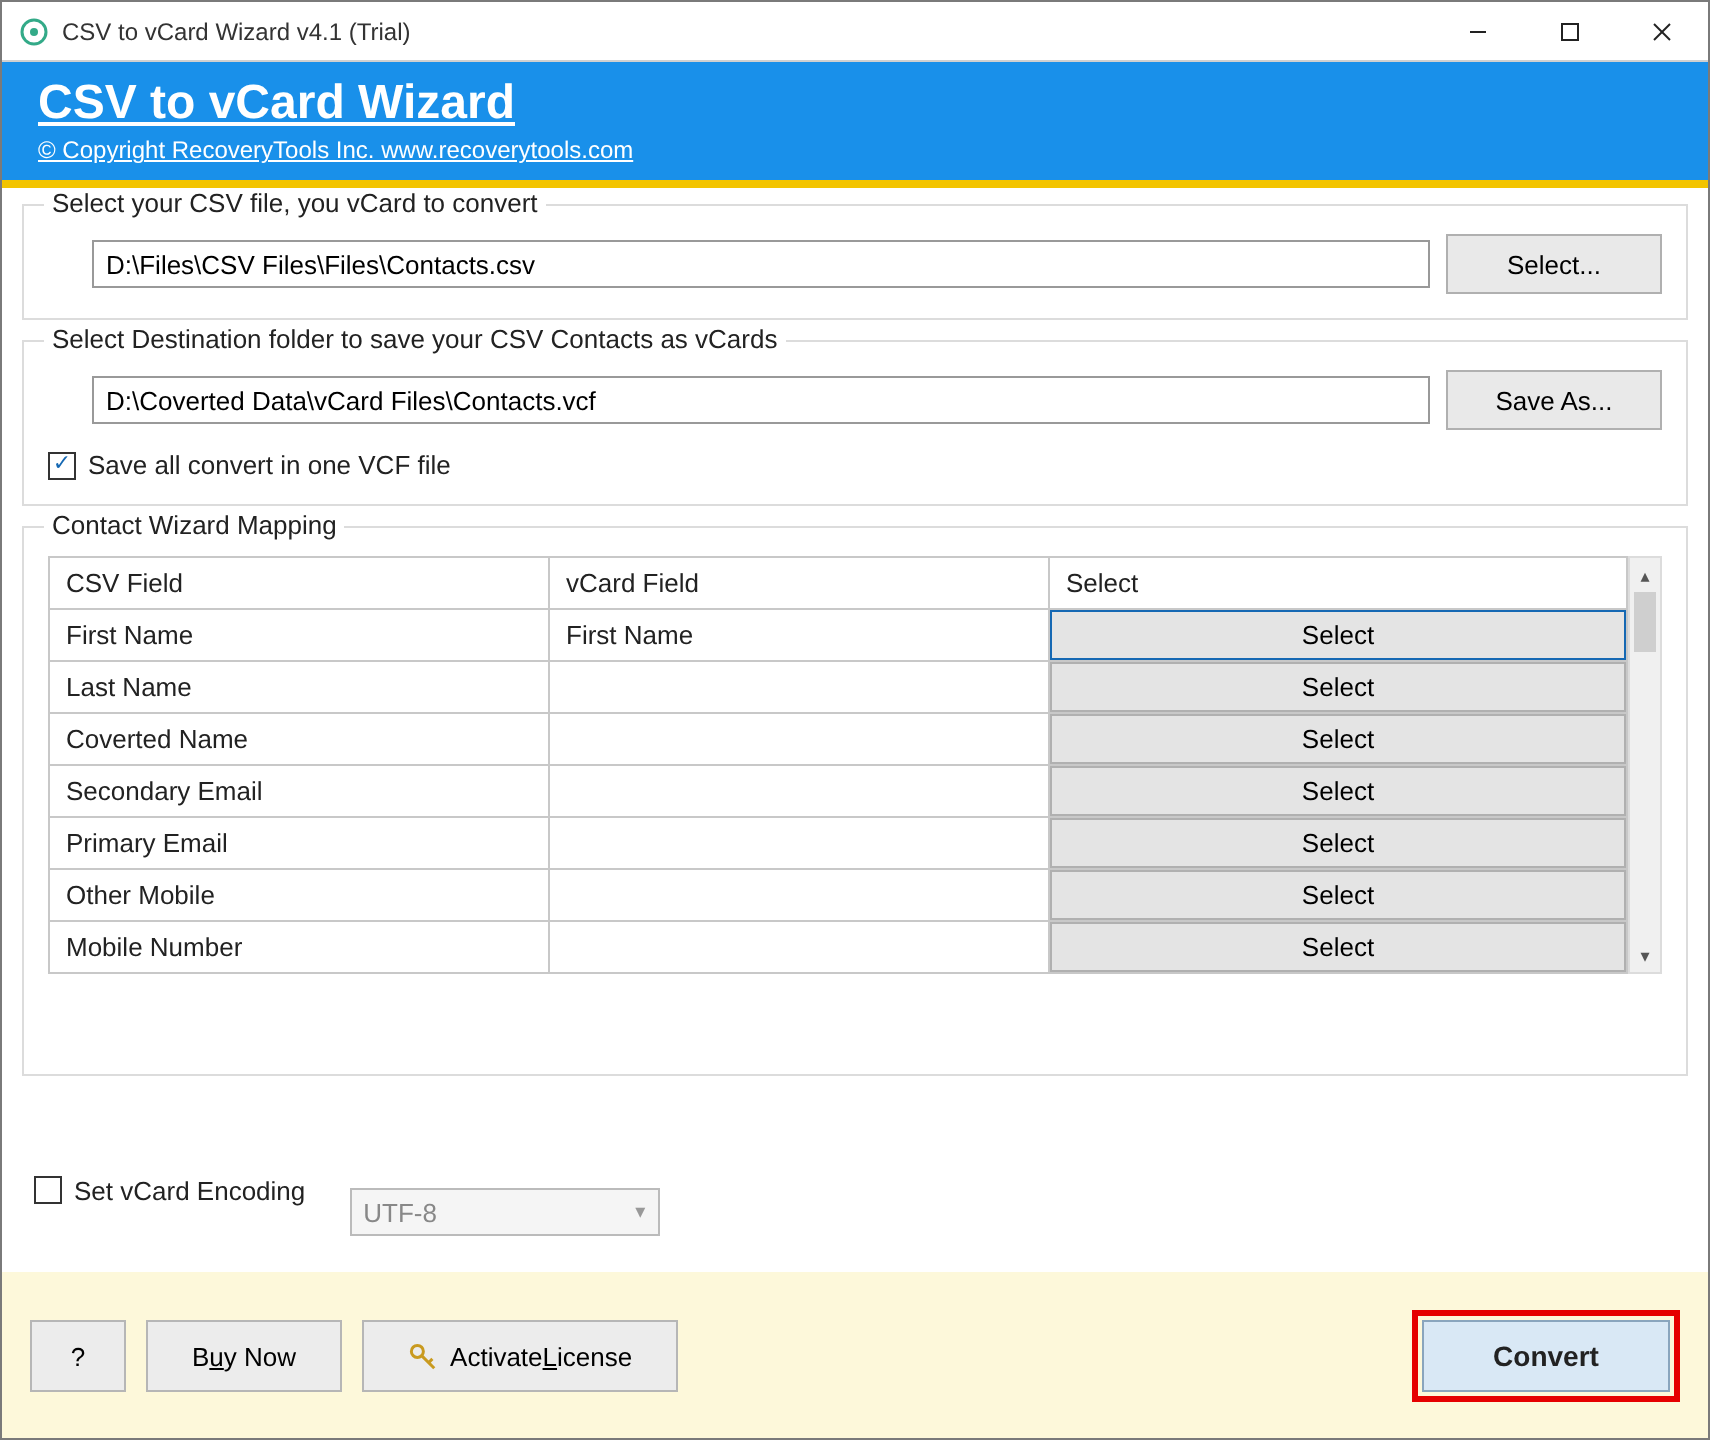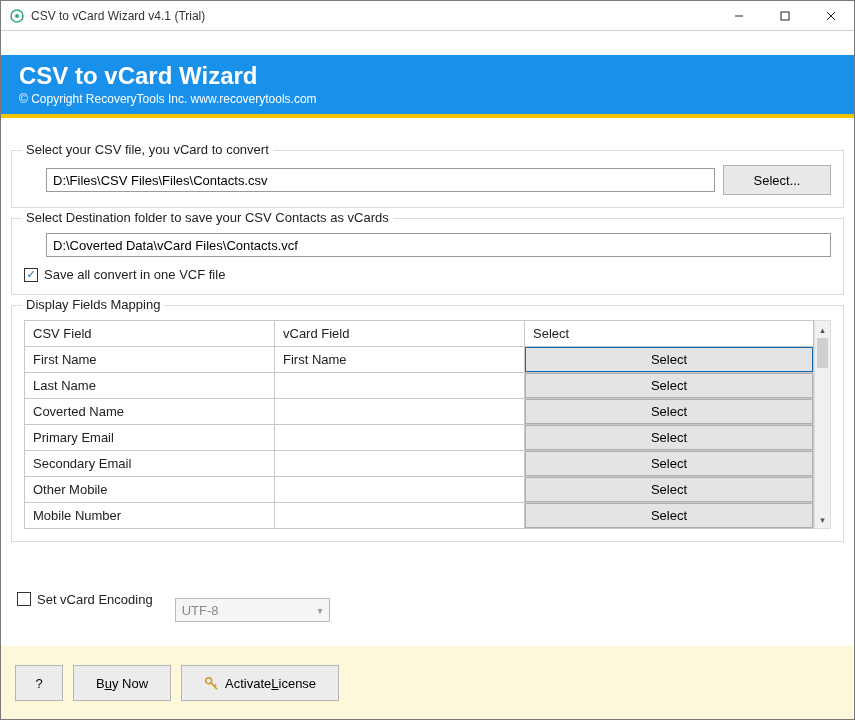--- a/index.html
+++ b/index.html
@@ -9,21 +9,20 @@
     font-size: 13px;
     color: #222;
     background: #fff;
   }
   .window {
     width: 855px; height: 720px;
     border: 1px solid #7a7a7a;
     display: flex; flex-direction: column;
     position: relative;
     background: #fff;
-    gap: 24px;
   }
   
   .titlebar {
     height: 30px;
     display: flex; align-items: center;
     padding: 0 0 0 8px;
     border-bottom: 1px solid #d0d0d0;
     background: #fff;
   }
   .titlebar .app-icon {
@@ -36,20 +35,21 @@
     display: flex; align-items: center; justify-content: center;
     font-size: 12px; color: #333;
   }
   .win-btn svg { width: 10px; height: 10px; stroke: #222; stroke-width: 1; fill: none; }
   
   .header-banner {
     background: #1990ea;
     color: #fff;
     padding: 8px 18px 8px 18px;
     border-bottom: 4px solid #f3c400;
+    text-decoration: underline;
   }
   .header-banner .h1 {
     font-size: 24px; font-weight: bold; line-height: 1.1;
   }
   .header-banner .sub {
     font-size: 12px; margin-top: 3px;
   }
   
   .content {
     flex: 1;
@@ -252,29 +252,30 @@
       <div class="row">
         <input class="txt-input" value="D:\Files\CSV Files\Files\Contacts.csv" style="">
         <button class="btn wide">Select...</button>
       </div>
     </div>
 
     <div class="group">
       <span class="group-label">Select Destination folder to save your CSV Contacts as vCards</span>
       <div class="row">
         <input class="txt-input" value="D:\Coverted Data\vCard Files\Contacts.vcf" style="">
+        <button class="btn wide">Save As...</button>
       </div>
       <div class="chk">
         <span class="chkbox">✓</span>
         <span>Save all convert in one VCF file</span>
       </div>
     </div>
 
     <div class="group map-group">
-      <span class="group-label">Display Fields Mapping</span>
+      <span class="group-label">Contact Wizard Mapping</span>
       <div class="table-wrap" style="padding-right:17px; position:relative;">
         <table class="tbl">
           <colgroup>
             <col class="col-csv">
               <col class="col-vcard">
               <col class="col-sel">
           </colgroup>
           <thead>
             <tr>
               <th>CSV Field</th>
@@ -298,28 +299,28 @@
                 </td>
               </tr>
               <tr>
                 <td>Coverted Name</td>
                 <td></td>
                 <td class="btncell">
                   <button class="cell-btn">Select</button>
                 </td>
               </tr>
               <tr>
+                <td>Secondary Email</td>
+                <td></td>
+                <td class="btncell">
+                  <button class="cell-btn">Select</button>
+                </td>
+              </tr>
+              <tr>
                 <td>Primary Email</td>
-                <td></td>
-                <td class="btncell">
-                  <button class="cell-btn">Select</button>
-                </td>
-              </tr>
-              <tr>
-                <td>Secondary Email</td>
                 <td></td>
                 <td class="btncell">
                   <button class="cell-btn">Select</button>
                 </td>
               </tr>
               <tr>
                 <td>Other Mobile</td>
                 <td></td>
                 <td class="btncell">
                   <button class="cell-btn">Select</button>
@@ -368,15 +369,18 @@
             <circle cx="5" cy="5" r="3.2" fill="none" stroke="#c99a1f" stroke-width="1.6"></circle>
             <line x1="7" y1="7" x2="14" y2="14" stroke="#c99a1f" stroke-width="1.6"></line>
             <line x1="11" y1="11" x2="13" y2="9" stroke="#c99a1f" stroke-width="1.6"></line>
           </svg>
       </span>
       <span>Activate </span>
         <span class="u">L</span>
         <span>icense</span>
     </button>
     <div class="spacer"></div>
+    <div class="convert-wrap">
+      <div class="convert-btn">Convert</div>
+    </div>
   </div>
 
 </div>
 
 </body></html>

